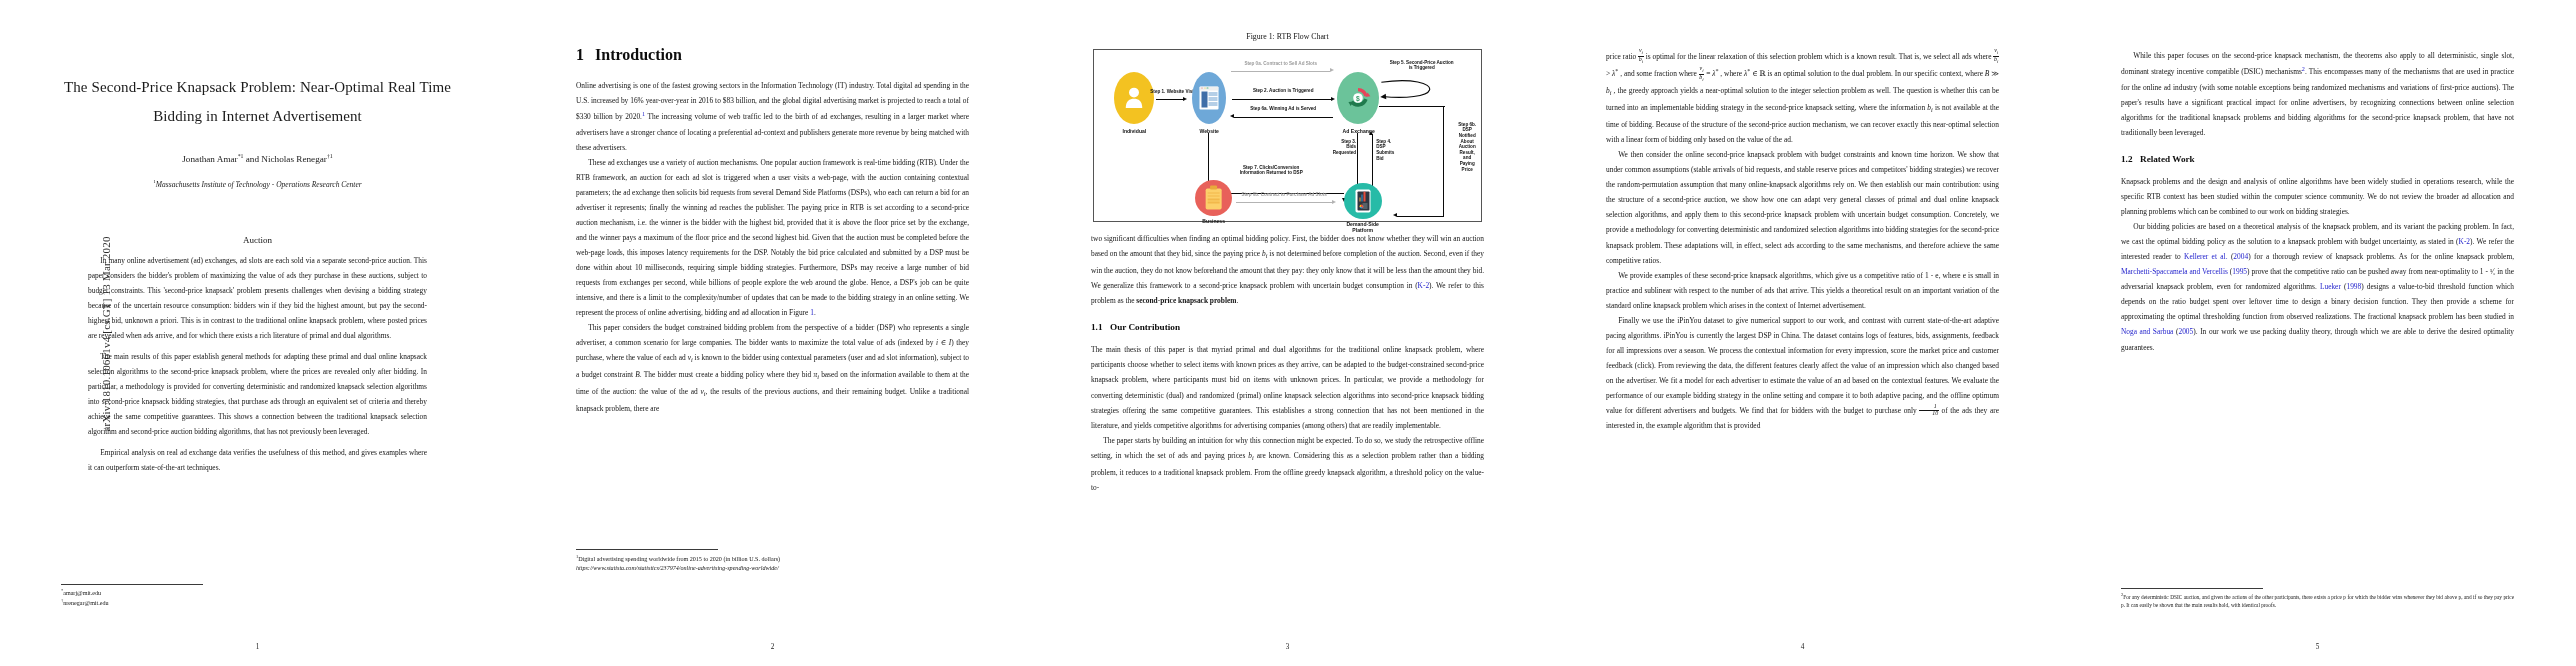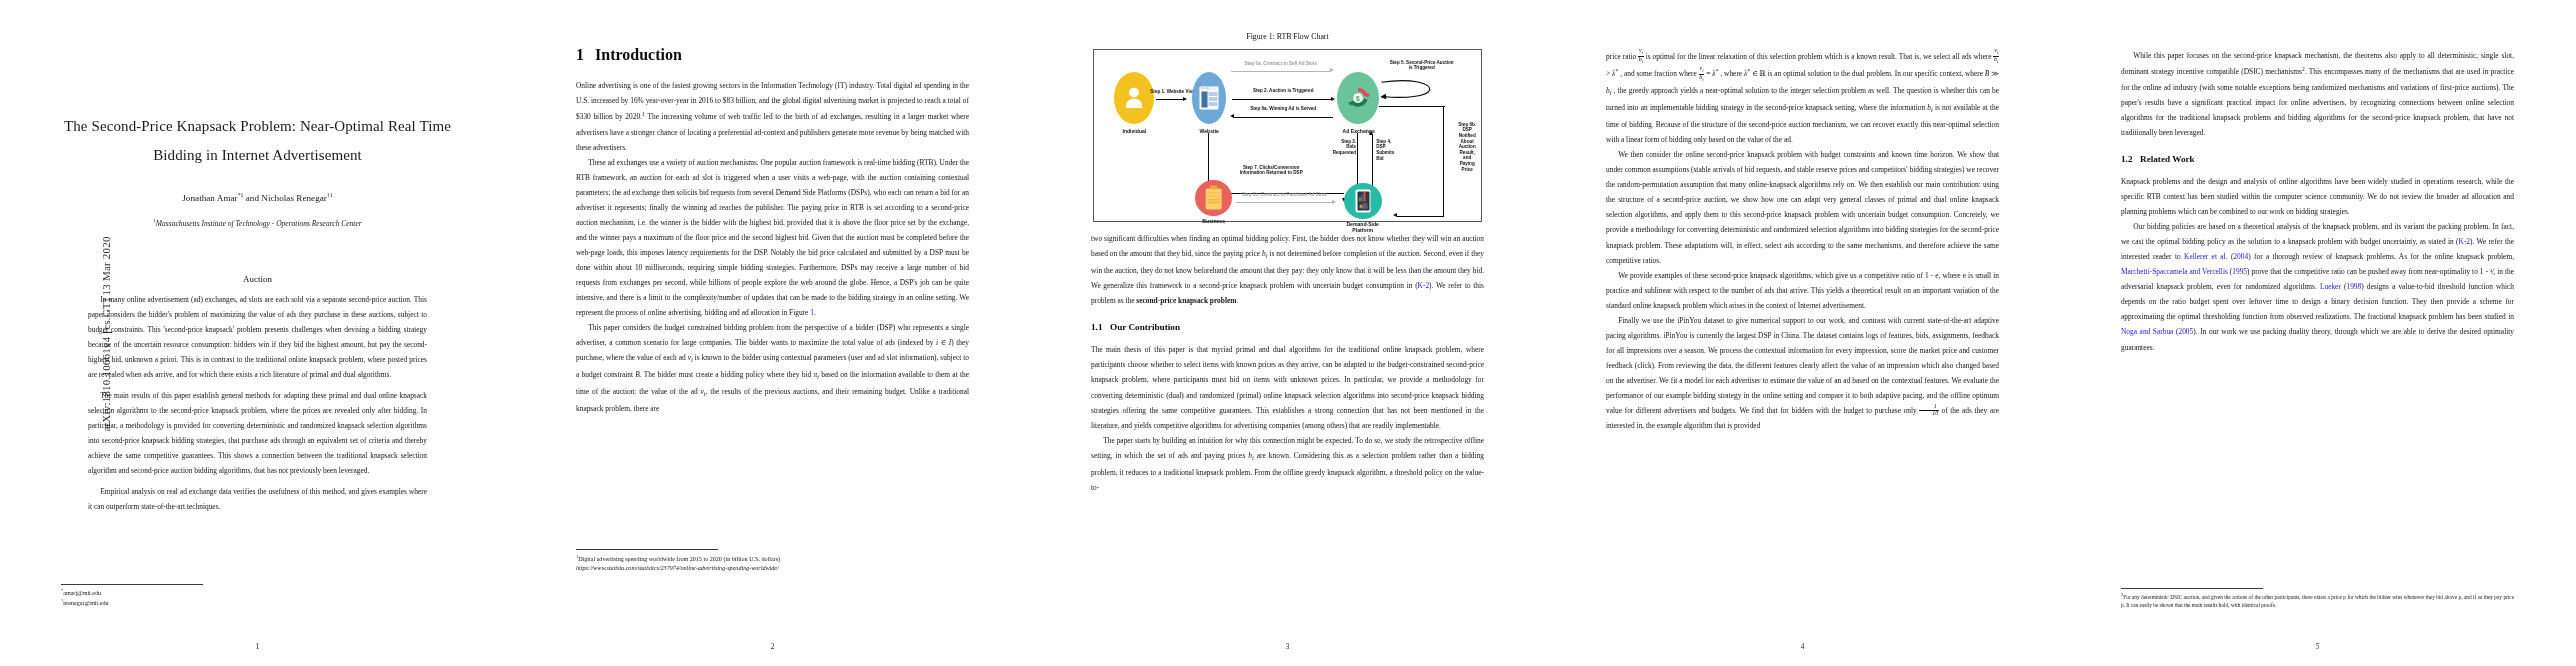--- a/index.html
+++ b/index.html
@@ -47,21 +47,21 @@
     letter-spacing: 0.2px;
     color: #2c2c2c;
   }
   .title {
     text-align: center;
     font-size: 15px;
     line-height: 1.95;
     color: #1a1a1a;
     font-weight: normal;
     margin: 0;
-    padding-top: 112px;
+    padding-top: 73px;
     letter-spacing: 0.1px;
   }
   .authors {
     text-align: center;
     font-size: 9.2px;
     margin-top: 21px;
     color: #1a1a1a;
   }
   .authors sup { font-size: 5.8px; }
   .affil {

